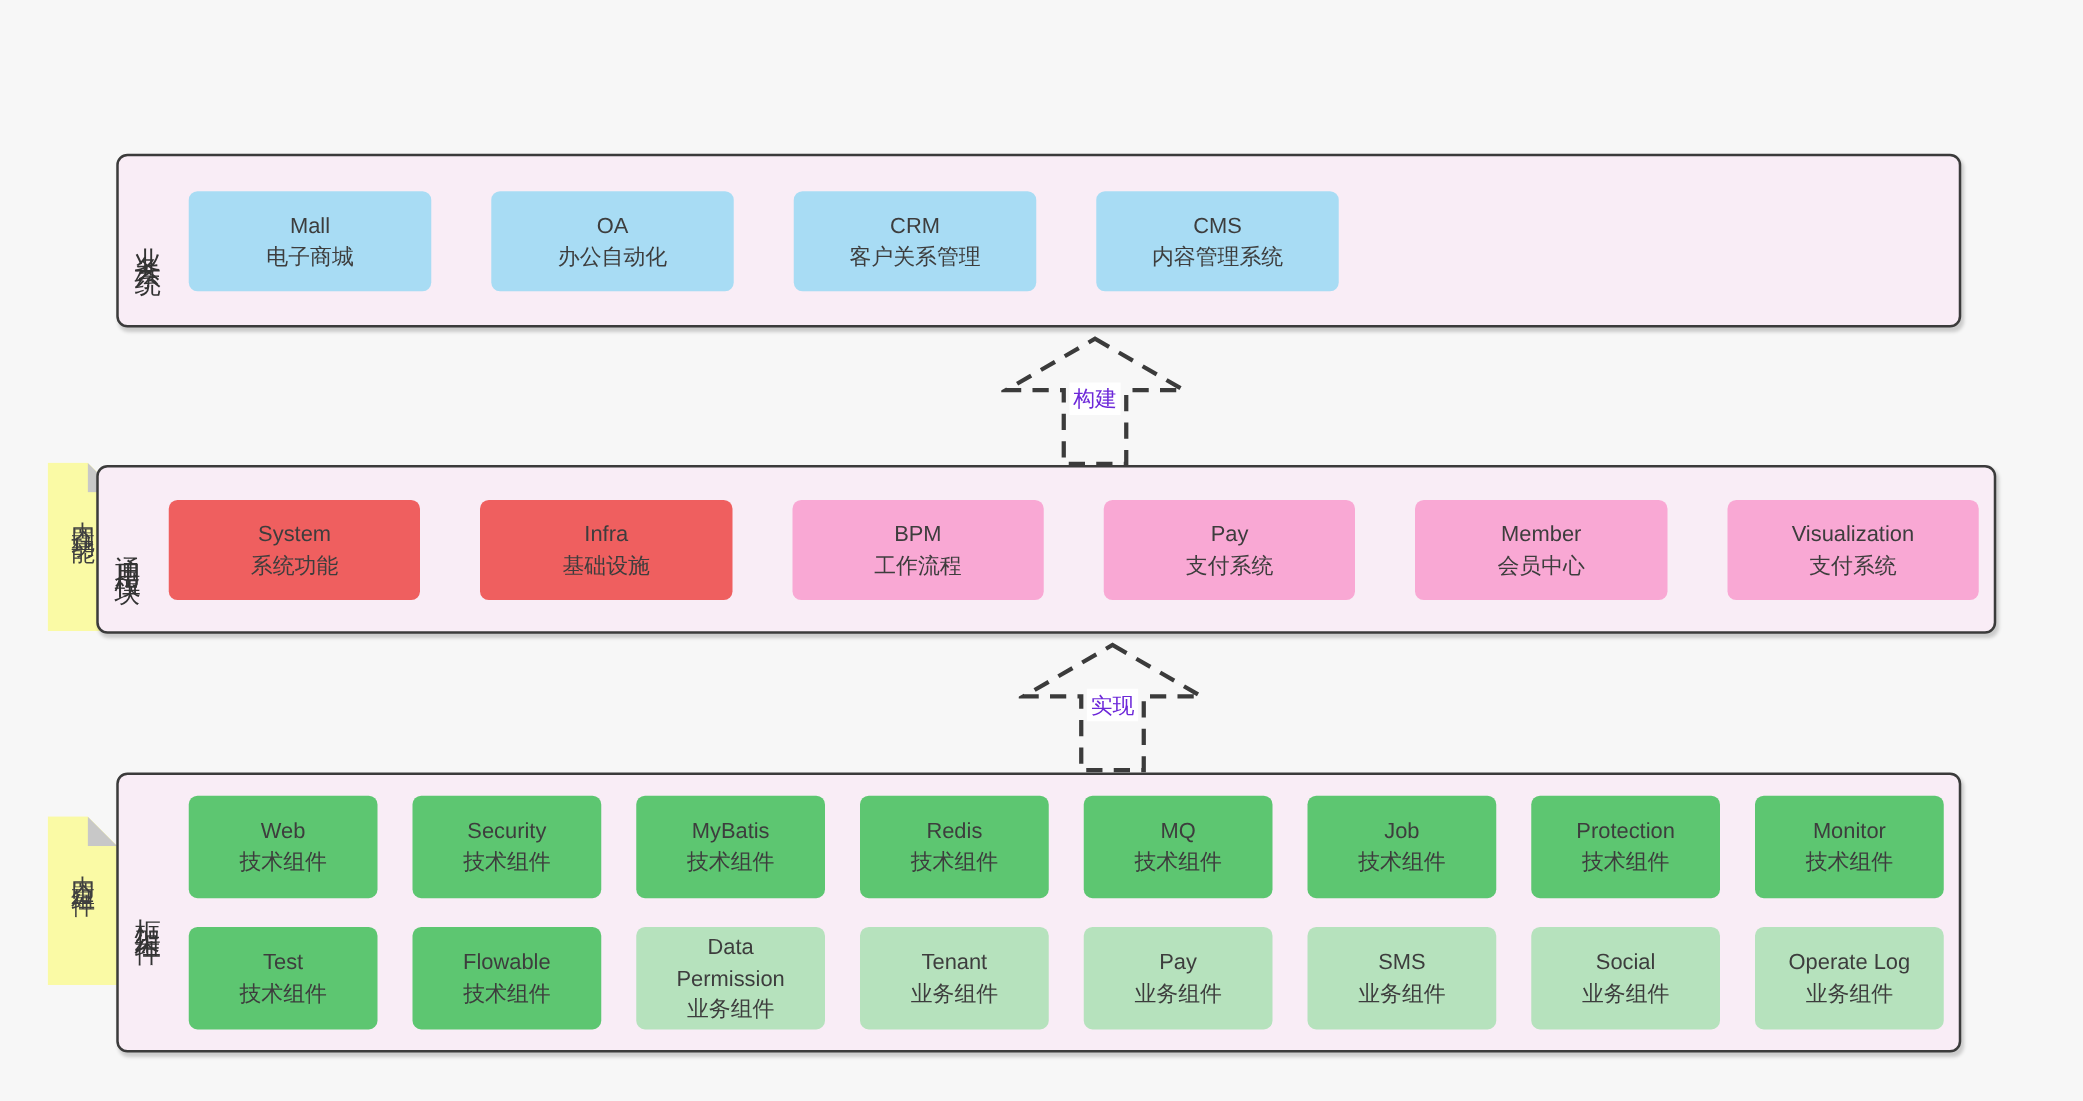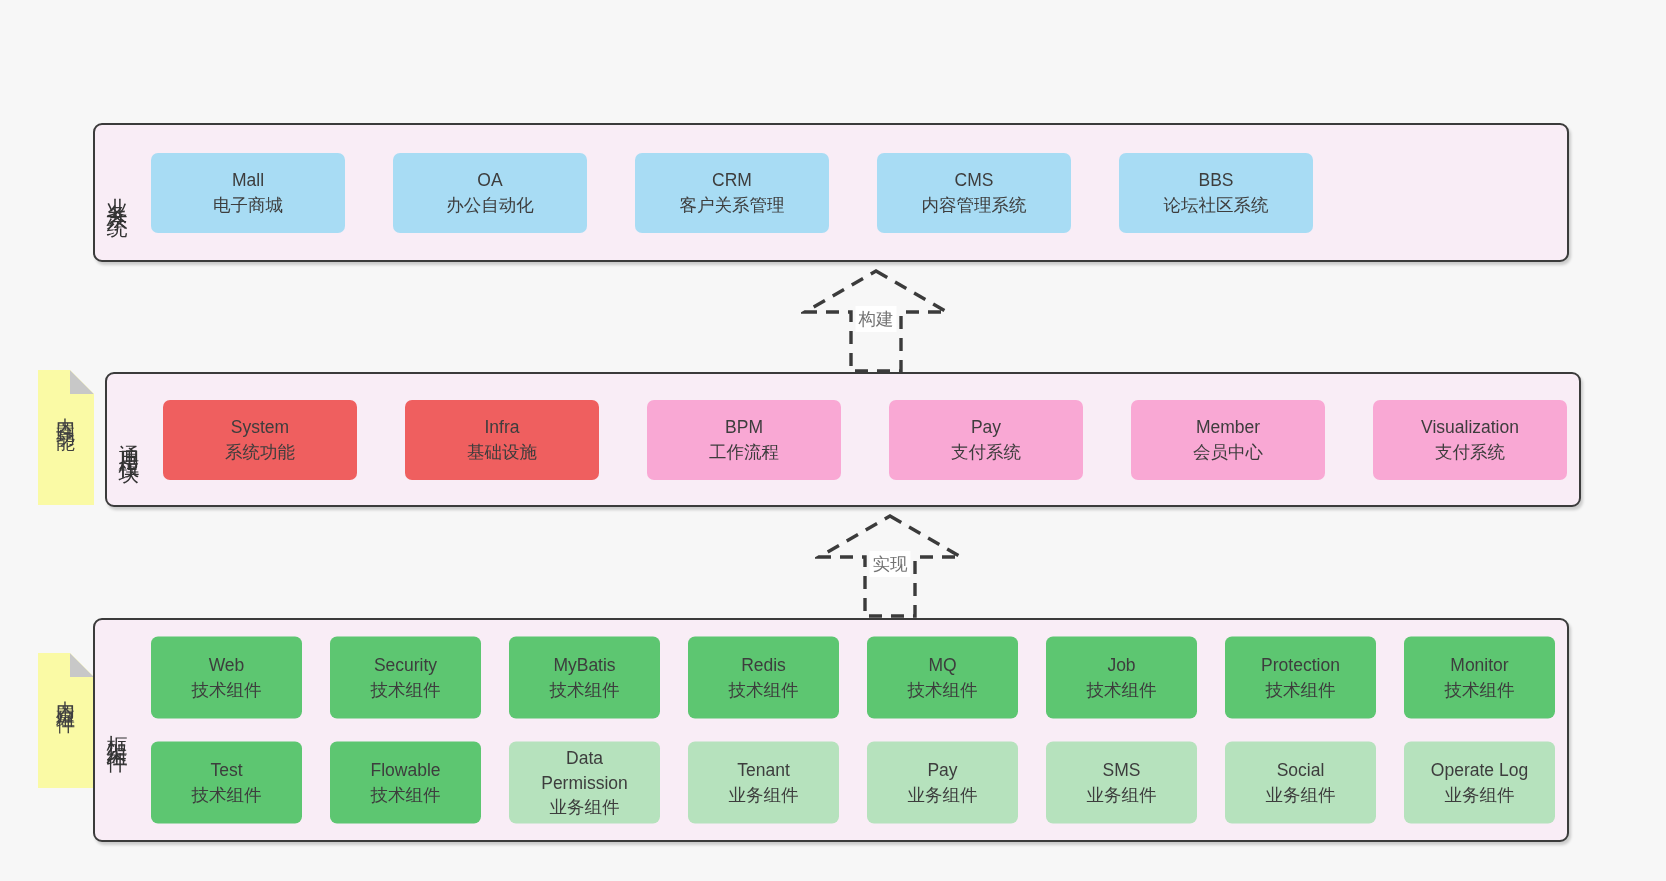--- a/index.html
+++ b/index.html
@@ -11,21 +11,21 @@
   }
   .section{
     position:absolute;
     background:#f9edf6;
     border:2px solid #3b3b3b;
     border-radius:9px;
     box-shadow:2px 3px 3px rgba(0,0,0,0.18);
     z-index:1;
   }
   .sec1{left:93px;top:123px;width:1472px;height:135px;}
-  .sec2{left:105px;top:372px;width:1472px;height:131px;}
+  .sec2{left:77px;top:372px;width:1472px;height:131px;padding-left:44px;}
   .sec3{left:93px;top:618px;width:1472px;height:220px;}
   .sec-label{
     position:absolute;left:12px;top:50%;transform:translateY(-50%);
     writing-mode:vertical-lr;text-orientation:upright;
     font-size:21px;letter-spacing:6px;color:#333;line-height:1;
   }
   .rows{
     position:absolute;left:56px;right:12px;top:50%;transform:translateY(-50%);
     display:flex;flex-direction:column;gap:23px;
   }
@@ -65,21 +65,21 @@
     font-size:19px;letter-spacing:5px;color:#3f3f3f;line-height:1;
   }
   .arrow{
     position:absolute;width:150px;height:106px;z-index:2;
   }
   .arrow1{left:801px;top:268px;}
   .arrow2{left:815px;top:513px;}
   .arrow svg{display:block;width:100%;height:100%;}
   .arrow-label{
     position:absolute;left:50%;top:38px;transform:translateX(-50%);
-    background:#ffffff;padding:1px 3px;font-size:17.5px;color:#737373;
+    background:#ffffff;padding:1px 3px;font-size:17.5px;color:#6d28d9;
     white-space:nowrap;
   }
 </style>
 </head>
 <body>
 
 <div class="tag tag2">
   <span class="tag-fold"></span>
   <span class="tag-text">内置功能</span>
 </div>
@@ -100,24 +100,20 @@
     <div class="box-en">OA</div>
     <div class="box-zh">办公自动化</div>
   </div>
         <div class="box blue">
     <div class="box-en">CRM</div>
     <div class="box-zh">客户关系管理</div>
   </div>
         <div class="box blue">
     <div class="box-en">CMS</div>
     <div class="box-zh">内容管理系统</div>
-  </div>
-        <div class="box blue">
-    <div class="box-en">BBS</div>
-    <div class="box-zh">论坛社区系统</div>
   </div>
       </div>
     </div>
 </div>
 
 <div class="section sec2">
   <div class="sec-label">通用模块</div>
   <div class="rows">
       <div class="row cols6" style="grid-template-columns: repeat(6, 1fr);">
         <div class="box red">

